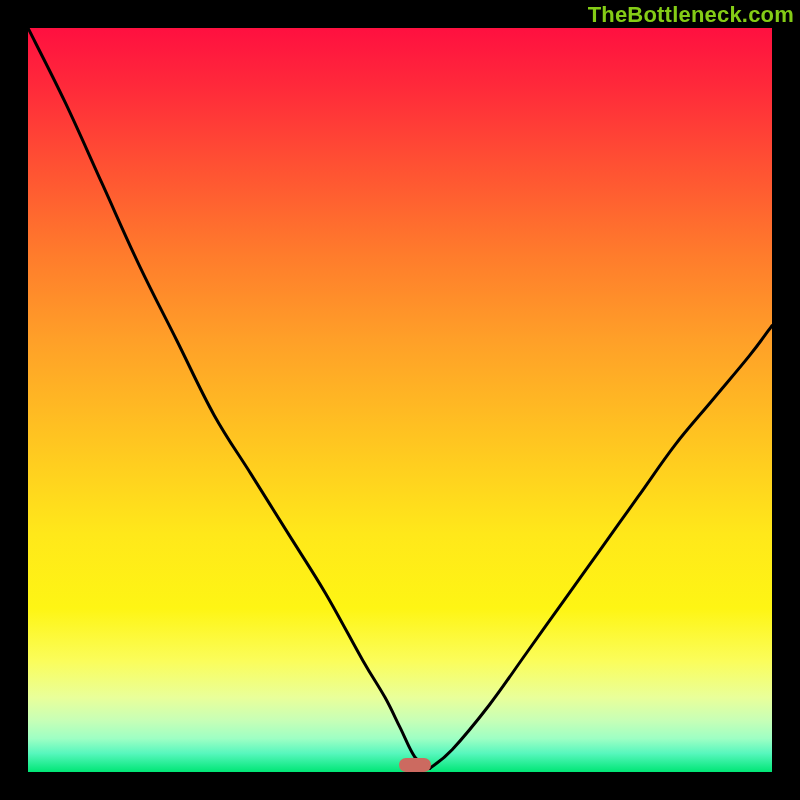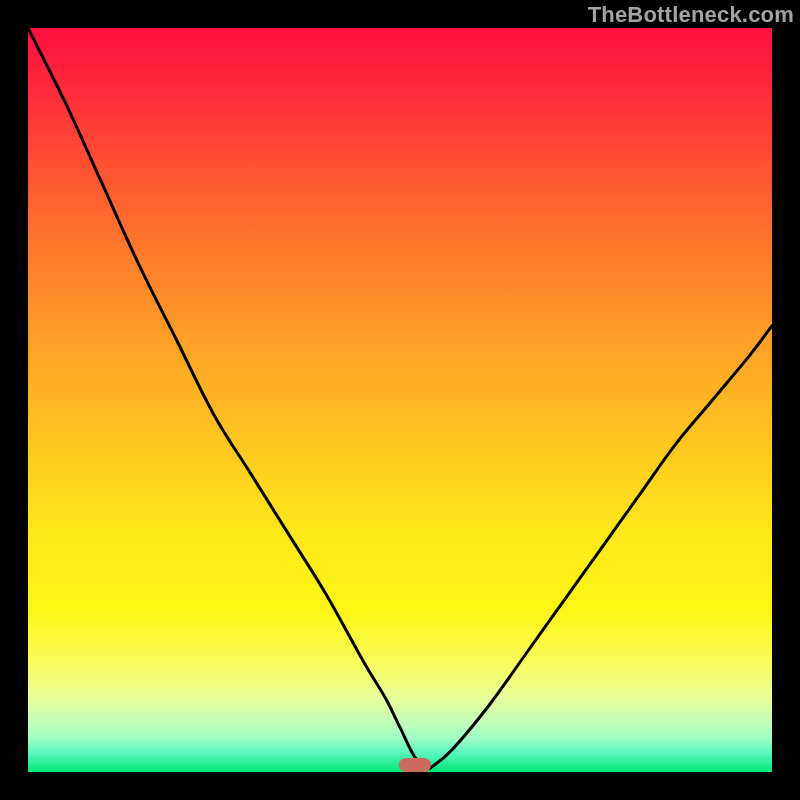--- a/index.html
+++ b/index.html
@@ -16,21 +16,21 @@
     height: 800px;
     background: #000;
   }
   .watermark {
     position: absolute;
     top: 2px;
     right: 6px;
     font-family: Arial, Helvetica, sans-serif;
     font-size: 22px;
     font-weight: 600;
-    color: #a3a3a3;
+    color: #84cc16;
     letter-spacing: 0.2px;
     z-index: 3;
   }
   .plot-area {
     position: absolute;
     left: 28px;
     top: 28px;
     width: 744px;
     height: 744px;
     background: linear-gradient(to bottom,

